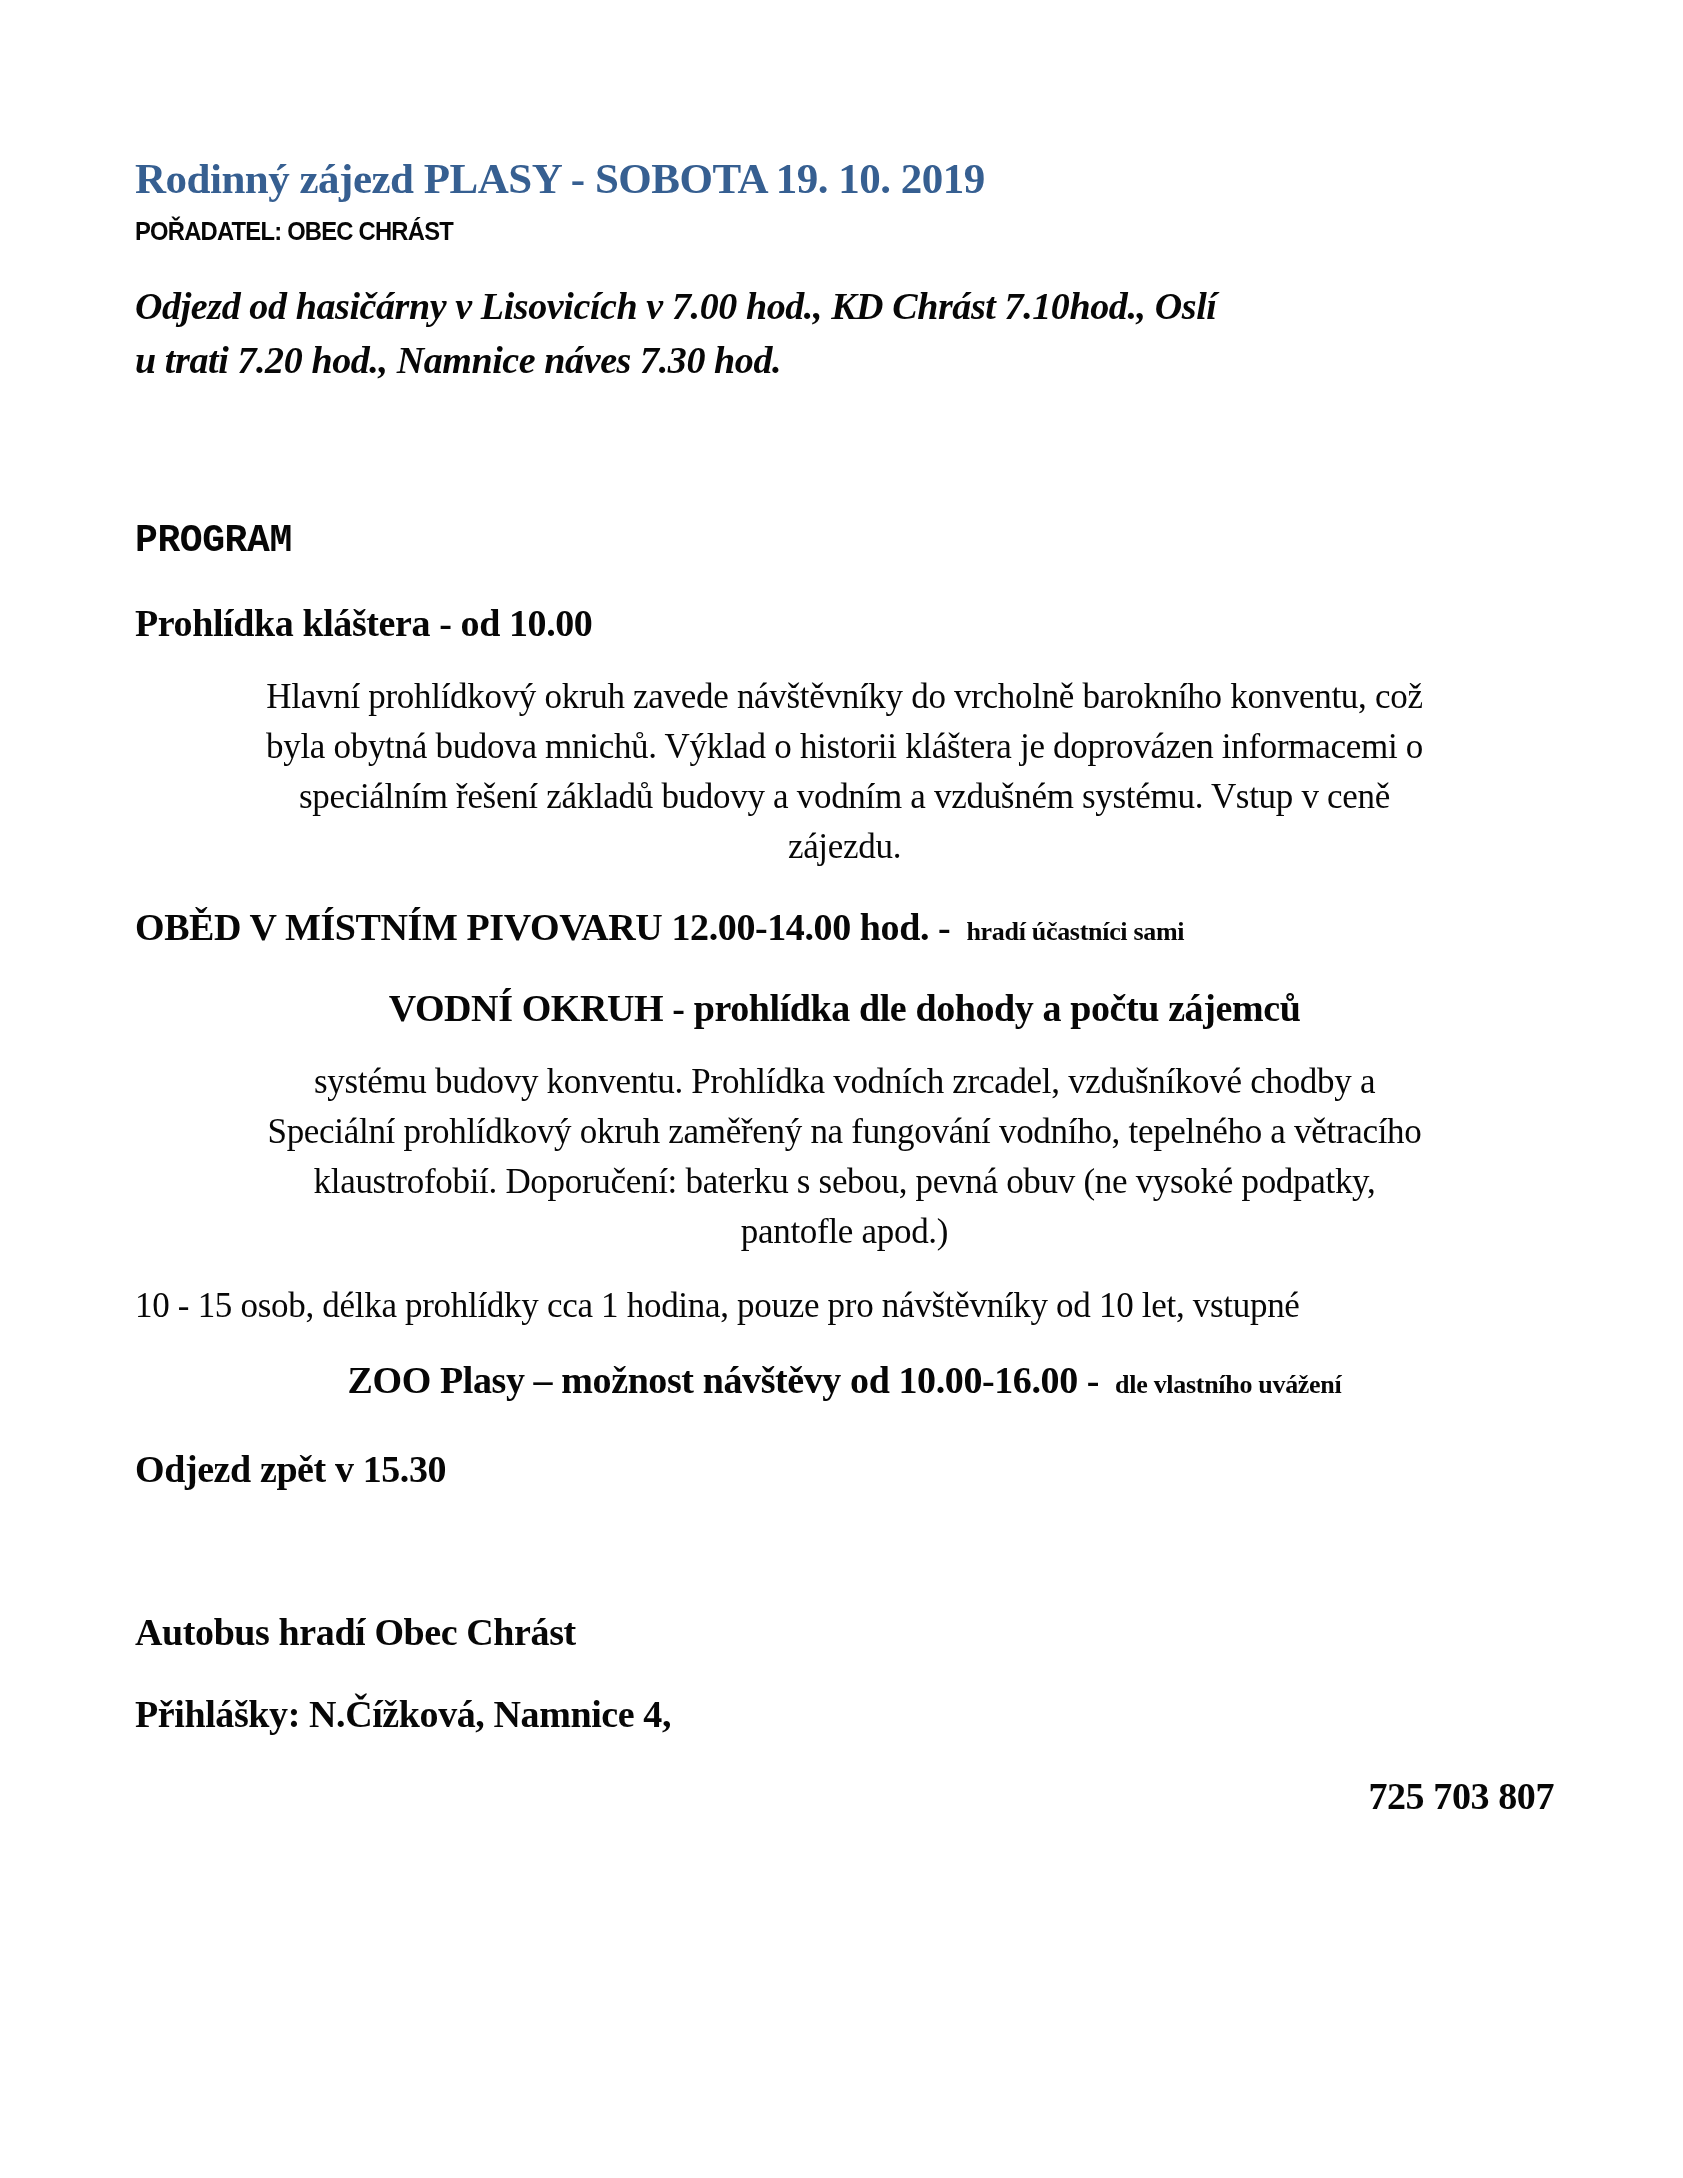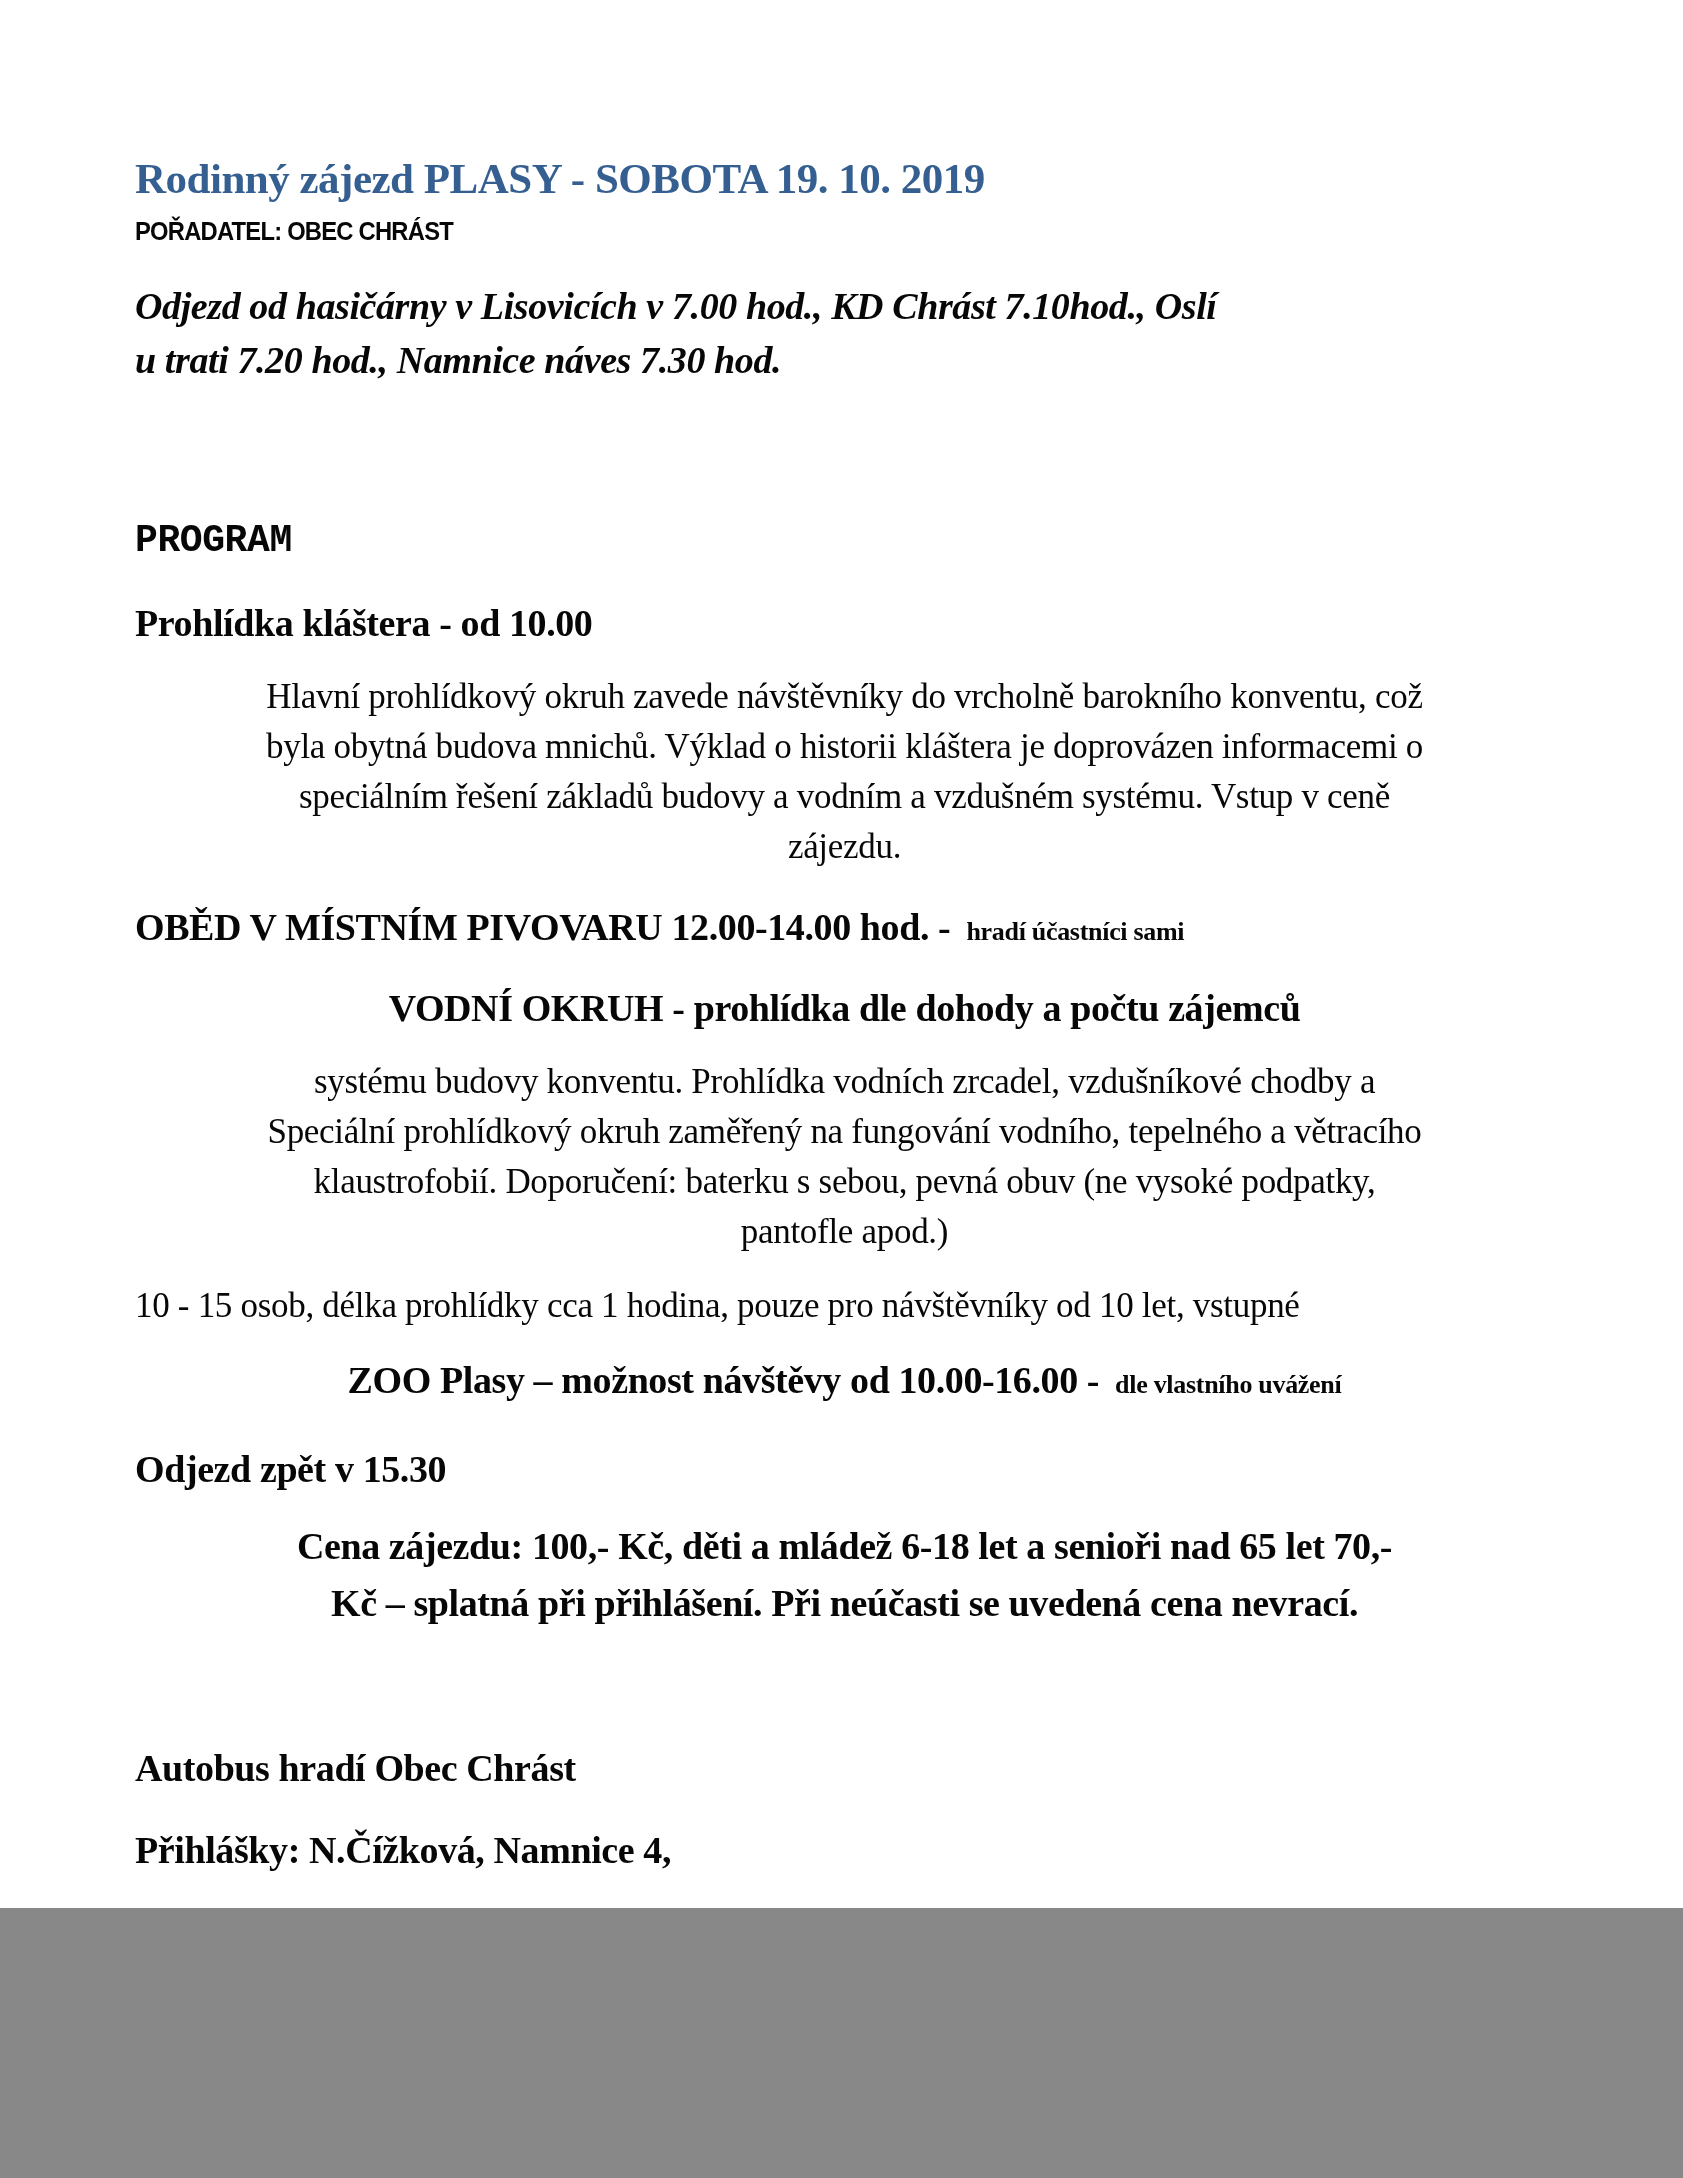--- a/index.html
+++ b/index.html
@@ -1,19 +1,19 @@
 <!DOCTYPE html>
 <html lang="cs"><head>
 <meta charset="utf-8">
 <style>
   html,body { margin:0; padding:0; background:#888; }
   .page {
     position: relative;
     width: 1683px;
-    height: 1908px;
+    height: 2178px;
     margin: 0 auto;
     background: #ffffff;
     overflow: hidden;
     box-sizing: border-box;
     padding: 0 129px 0 135px;
     font-family: "Liberation Serif", "DejaVu Serif", serif;
     color: #070707;
   }
   .doc-title {
     margin-top: 152px;
@@ -106,24 +106,20 @@
   <div class="mt-note">
     <div class="body-line">10 - 15 osob, délka prohlídky cca 1 hodina, pouze pro návštěvníky od 10 let, vstupné</div>
   </div>
 
   <div class="bold-line mt-body">
     <span>ZOO Plasy – možnost návštěvy od 10.00-16.00  -</span><span class="inline-note">dle vlastního uvážení</span>
   </div>
 
   <div class="bold-line mt-return">Odjezd zpět v 15.30</div>
 
-  <div class="mt-body">
-    <div class="bold-line price-line">Cena zájezdu: 100,- Kč, děti a mládež 6-18 let a senioři nad 65 let 70,-</div>
-    <div class="bold-line price-line">Kč – splatná při přihlášení. Při neúčasti se uvedená cena nevrací.</div>
-  </div>
 
   <div class="bold-line mt-bus">Autobus hradí Obec Chrást</div>
 
   <div class="bold-line mt-contact">Přihlášky: N.Čížková, Namnice 4,</div>
 
   <div class="bold-line mt-phone phone-indent">725 703 807</div>
 
 </div>
 
 

